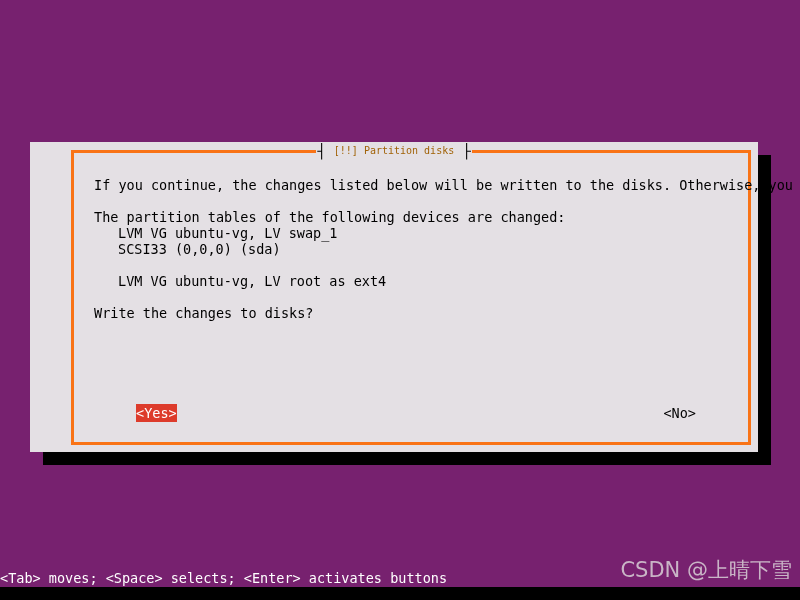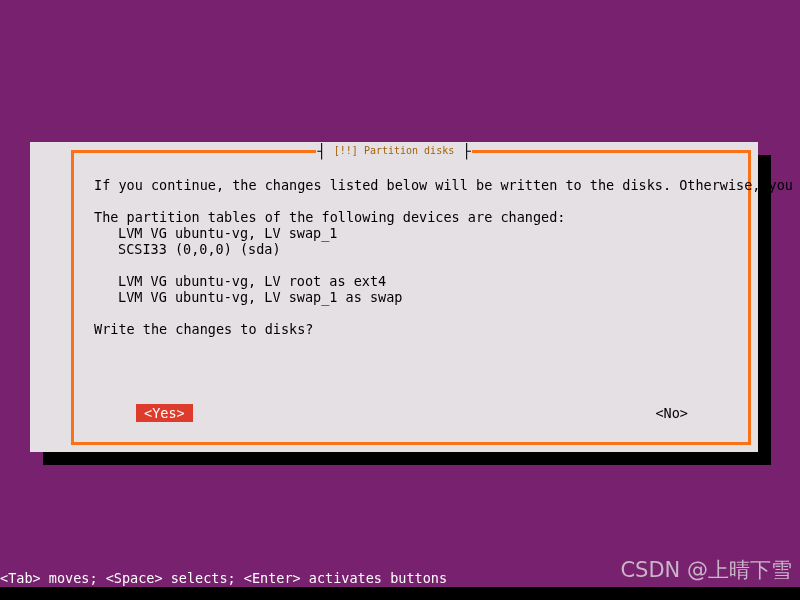--- a/index.html
+++ b/index.html
@@ -109,21 +109,21 @@
     left: 20px;
     right: 14px;
     bottom: 20px;
     height: 18px;
   }
   .btn {
     position: absolute;
     font-size: 13.5px;
     line-height: 18px;
     white-space: pre;
-    padding: 0 8px;
+    padding: 0 0;
   }
   #btn-yes {
     left: 42px;
     background: #dd3b2b;
     color: #ffffff;
   }
   #btn-no {
     right: 38px;
     background: transparent;
     color: #000000;
@@ -174,21 +174,20 @@
   <div id="dialog-inner">
 
     <div id="content">
       <div class="line">If you continue, the changes listed below will be written to the disks. Otherwise, you</div>
       <div class="blank"></div>
       <div class="line">The partition tables of the following devices are changed:</div>
       <div class="line indent">LVM VG ubuntu-vg, LV swap_1</div>
       <div class="line indent">SCSI33 (0,0,0) (sda)</div>
       <div class="blank"></div>
       <div class="line indent">LVM VG ubuntu-vg, LV root as ext4</div>
-      <div class="line indent">LVM VG ubuntu-vg, LV swap_1 as swap</div>
       <div class="blank"></div>
       <div class="line">Write the changes to disks?</div>
     </div>
 
     <div id="button-row">
       <div class="btn" id="btn-yes">&lt;Yes&gt;</div>
       <div class="btn" id="btn-no">&lt;No&gt;</div>
     </div>
 
   </div>

